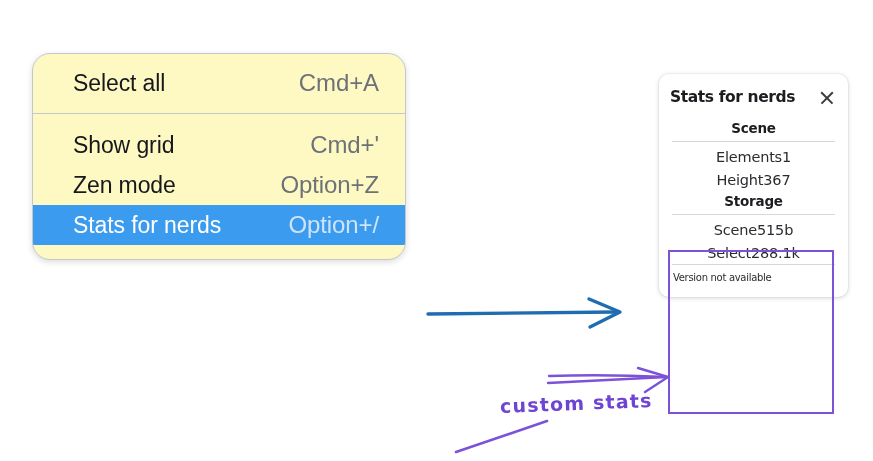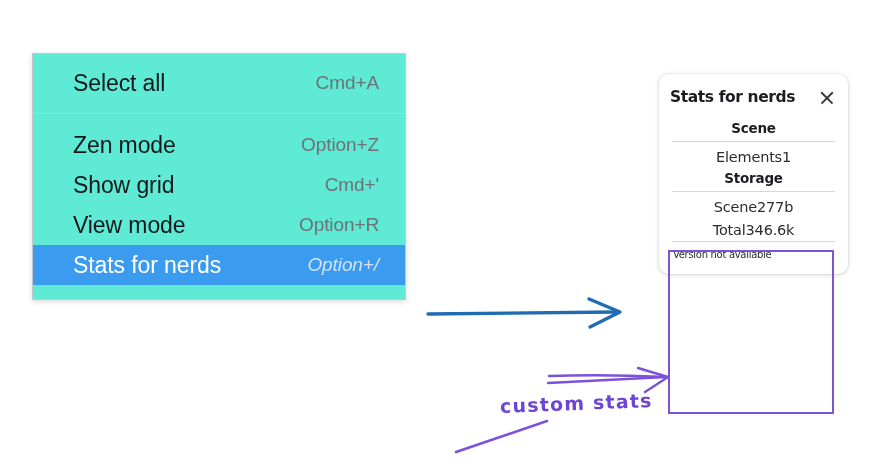--- a/index.html
+++ b/index.html
@@ -14,23 +14,23 @@
     overflow: hidden;
     position: relative;
   }
 
   
   #context-menu {
     position: absolute;
     left: 32px;
     top: 53px;
     width: 374px;
-    background: #5eead4;
+    background: #fef9c3;
     border: 1px solid #c3c8ce;
-    border-radius: 0;
+    border-radius: 18px;
     box-shadow: 0 2px 6px rgba(0,0,0,0.14);
     overflow: hidden;
     box-sizing: border-box;
   }
   .menu-group {
     padding: 9px 0 9px 0;
   }
   .menu-group.group-top { padding: 9px 0 10px 0; }
   .menu-group.group-bottom { padding: 11px 0 14px 0; }
   .menu-sep {
@@ -47,30 +47,30 @@
     box-sizing: border-box;
     cursor: default;
   }
   .menu-item .mi-label {
     font-size: 23px;
     color: #16181c;
     letter-spacing: -0.1px;
     white-space: nowrap;
   }
   .menu-item .mi-shortcut {
-    font-size: 19px;
+    font-size: 24px;
     color: #6d7278;
     letter-spacing: -0.1px;
     white-space: nowrap;
   }
   .menu-item.selected {
     background: #3a9bef;
   }
   .menu-item.selected .mi-label { color: #ffffff; }
-  .menu-item.selected .mi-shortcut { color: #cfe4fa; font-style: italic; }
+  .menu-item.selected .mi-shortcut { color: #cfe4fa; }
 
   
   #stats-panel {
     position: absolute;
     left: 659px;
     top: 74px;
     width: 189px;
     background: #ffffff;
     border-radius: 10px;
     box-shadow: 0 1px 5px rgba(0,0,0,0.16), 0 0 0 1px rgba(0,0,0,0.035);
@@ -182,30 +182,26 @@
     <div class="menu-item">
       <span class="mi-label">Select all</span>
       <span class="mi-shortcut">Cmd+A</span>
     </div>
   </div>
 
   <div class="menu-sep"></div>
 
   <div class="menu-group group-bottom">
     <div class="menu-item">
+      <span class="mi-label">Show grid</span>
+      <span class="mi-shortcut">Cmd+'</span>
+    </div>
+    <div class="menu-item">
       <span class="mi-label">Zen mode</span>
       <span class="mi-shortcut">Option+Z</span>
-    </div>
-    <div class="menu-item">
-      <span class="mi-label">Show grid</span>
-      <span class="mi-shortcut">Cmd+'</span>
-    </div>
-    <div class="menu-item">
-      <span class="mi-label">View mode</span>
-      <span class="mi-shortcut">Option+R</span>
     </div>
     <div class="menu-item selected">
       <span class="mi-label">Stats for nerds</span>
       <span class="mi-shortcut">Option+/</span>
     </div>
   </div>
 
 </div>
 
 <div id="stats-panel">
@@ -215,32 +211,36 @@
     <span class="sp-close"></span>
   </div>
 
   <div>
     <div class="sect-head">Scene</div>
     <div class="sect-rule"></div>
     <div class="stat-row">
       <span class="sl">Elements</span>
       <span class="sv">1</span>
     </div>
+    <div class="stat-row">
+      <span class="sl">Height</span>
+      <span class="sv">367</span>
+    </div>
   </div>
 
   <div>
     <div class="sect-head">Storage</div>
     <div class="sect-rule"></div>
     <div class="stat-row">
       <span class="sl">Scene</span>
-      <span class="sv">277b</span>
-    </div>
-    <div class="stat-row">
-      <span class="sl">Total</span>
-      <span class="sv">346.6k</span>
+      <span class="sv">515b</span>
+    </div>
+    <div class="stat-row">
+      <span class="sl">Select</span>
+      <span class="sv">288.1k</span>
     </div>
   </div>
 
   <div>
     <div class="sect-rule"></div>
     <div class="full-row">Version not available</div>
   </div>
 
 </div>
 

